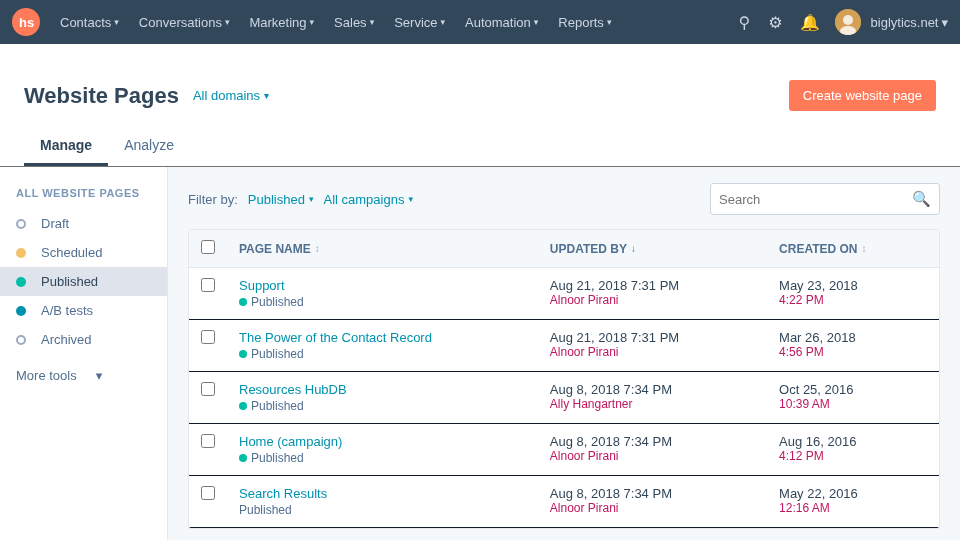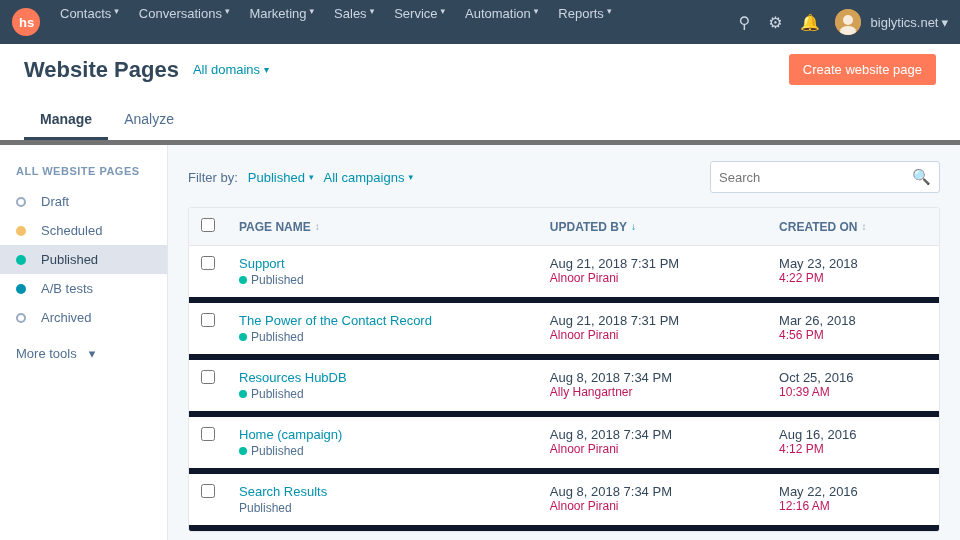--- a/index.html
+++ b/index.html
@@ -3,32 +3,32 @@
   <meta charset="utf-8">
   <style>
     * { box-sizing: border-box; margin: 0; padding: 0; }
     body { font-family: -apple-system, BlinkMacSystemFont, 'Segoe UI', Helvetica, Arial, sans-serif; font-size: 13px; background: #f5f8fa; color: #33475b; }
 
     
     .top-nav { background: #33475b; display: flex; align-items: center; height: 44px; padding: 0 12px; gap: 0; }
     .nav-logo { width: 28px; height: 28px; margin-right: 10px; }
     .nav-logo svg { width: 28px; height: 28px; }
     .nav-items { display: flex; align-items: center; flex: 1; gap: 0; }
-    .nav-item { color: #cbd6e2; font-size: 13px; padding: 0 10px; height: 32px; display: flex; align-items: flex-start; cursor: pointer; white-space: nowrap; }
+    .nav-item { color: #cbd6e2; font-size: 13px; padding: 0 10px; height: 32px; display: flex; align-items: center; cursor: pointer; white-space: nowrap; }
     .nav-item .chevron { font-size: 9px; margin-left: 3px; }
     .nav-right { display: flex; align-items: center; gap: 10px; }
     .nav-icon { color: #cbd6e2; cursor: pointer; font-size: 16px; padding: 4px; }
     .nav-avatar { width: 26px; height: 26px; border-radius: 50%; background: #d4a056; display: flex; align-items: center; justify-content: center; overflow: hidden; cursor: pointer; }
     .nav-account { color: #cbd6e2; font-size: 13px; cursor: pointer; display: flex; align-items: center; gap: 3px; justify-content: center; }
 
     
     .page-container { background: #fff; min-height: 496px; }
 
     
-    .page-header { padding: 10px 24px 0 24px; border-bottom: 5px solid #737373; background: #fff; }
+    .page-header { padding: 36px 24px 0 24px; border-bottom: 1px solid #737373; background: #fff; }
     .page-title-row { display: flex; align-items: center; justify-content: space-between; margin-bottom: 16px; }
     .page-title { font-size: 22px; font-weight: 600; color: #33475b; }
     .domains-filter { display: flex; align-items: center; gap: 4px; color: #0091ae; font-size: 13px; cursor: pointer; margin-left: 14px; }
     .domains-filter .chevron { font-size: 10px; }
     .page-title-left { display: flex; align-items: center; }
     .create-btn { background: #ff7a59; color: #fff; border: none; padding: 8px 14px; border-radius: 3px; font-size: 13px; font-weight: 500; cursor: pointer; white-space: nowrap; }
 
     
     .tabs { display: flex; gap: 0; }
     .tab { padding: 10px 16px; font-size: 14px; cursor: pointer; color: #516f90; border-bottom: 3px solid transparent; }
@@ -40,21 +40,21 @@
     
     .sidebar { width: 168px; min-width: 168px; background: #fff; border-right: 1px solid #e5e8eb; padding: 20px 0; }
     .sidebar-title { font-size: 11px; font-weight: 600; text-transform: uppercase; color: #7c98b6; padding: 0 16px 10px 16px; letter-spacing: 0.5px; }
     .sidebar-item { display: flex; align-items: center; gap: 15px; padding: 7px 16px; cursor: pointer; color: #516f90; font-size: 13px; }
     .sidebar-item.active { background: #dfe3eb; color: #33475b; font-weight: 500; border-radius: 0; }
     .sidebar-dot { width: 10px; height: 10px; border-radius: 50%; flex-shrink: 0; }
     .dot-empty { border: 2px solid #99acc2; background: transparent; }
     .dot-yellow { background: #f5c26b; }
     .dot-teal { background: #00bda5; }
     .dot-teal-dark { background: #0091ae; }
-    .sidebar-more { padding: 14px 16px 0 16px; color: #516f90; font-size: 13px; cursor: pointer; display: flex; align-items: center; gap: 12px; }
+    .sidebar-more { padding: 14px 16px 0 16px; color: #516f90; font-size: 13px; cursor: pointer; display: flex; align-items: center; gap: 19px; }
 
     
     .main { flex: 1; padding: 16px 20px; background: #f5f8fa; }
 
     
     .filter-row { display: flex; align-items: center; gap: 10px; margin-bottom: 14px; }
     .filter-label { font-size: 13px; color: #516f90; }
     .filter-btn { display: flex; align-items: center; gap: 4px; color: #0091ae; font-size: 13px; cursor: pointer; background: transparent; border: none; font-family: inherit; }
     .filter-btn .chevron { font-size: 9px; }
     .search-box { margin-left: auto; display: flex; align-items: center; border: 1px solid #cbd6e2; background: #fff; border-radius: 3px; padding: 0 8px; height: 32px; width: 230px; gap: 46px; }
@@ -62,21 +62,21 @@
     .search-icon-btn { color: #99acc2; cursor: pointer; font-size: 15px; }
 
     
     .table-container { background: #fff; border: 1px solid #e5e8eb; border-radius: 3px; overflow: hidden; }
     table { width: 100%; border-collapse: collapse; }
     thead tr { border-bottom: 1px solid #e5e8eb; background: #f5f8fa; }
     thead th { padding: 10px 12px; font-size: 12px; font-weight: 600; color: #516f90; text-align: left; white-space: nowrap; }
     thead th .col-header { display: flex; align-items: center; gap: 4px; }
     thead th .sort-icon { color: #99acc2; font-size: 10px; }
     thead th .sort-active { color: #0091ae; }
-    tbody tr { border-bottom: 6px solid #0f172a; background: #fff; }
+    tbody tr { border-bottom: 1px solid #0f172a; background: #fff; }
     tbody td { padding: 10px 12px; vertical-align: top; }
     .cb-cell { width: 30px; }
     .page-name-cell { min-width: 200px; }
     .page-name-link { color: #0091ae; font-size: 13px; cursor: pointer; text-decoration: none; display: block; margin-bottom: 2px; }
     .status-badge { display: flex; align-items: center; gap: 4px; font-size: 12px; color: #516f90; }
     .status-dot { width: 8px; height: 8px; border-radius: 50%; background: #00bda5; }
     .updated-by-cell { min-width: 160px; }
     .created-on-cell { min-width: 120px; }
     .cell-primary { font-size: 13px; color: #33475b; }
     .cell-secondary { font-size: 12px; color: #be185d; }

